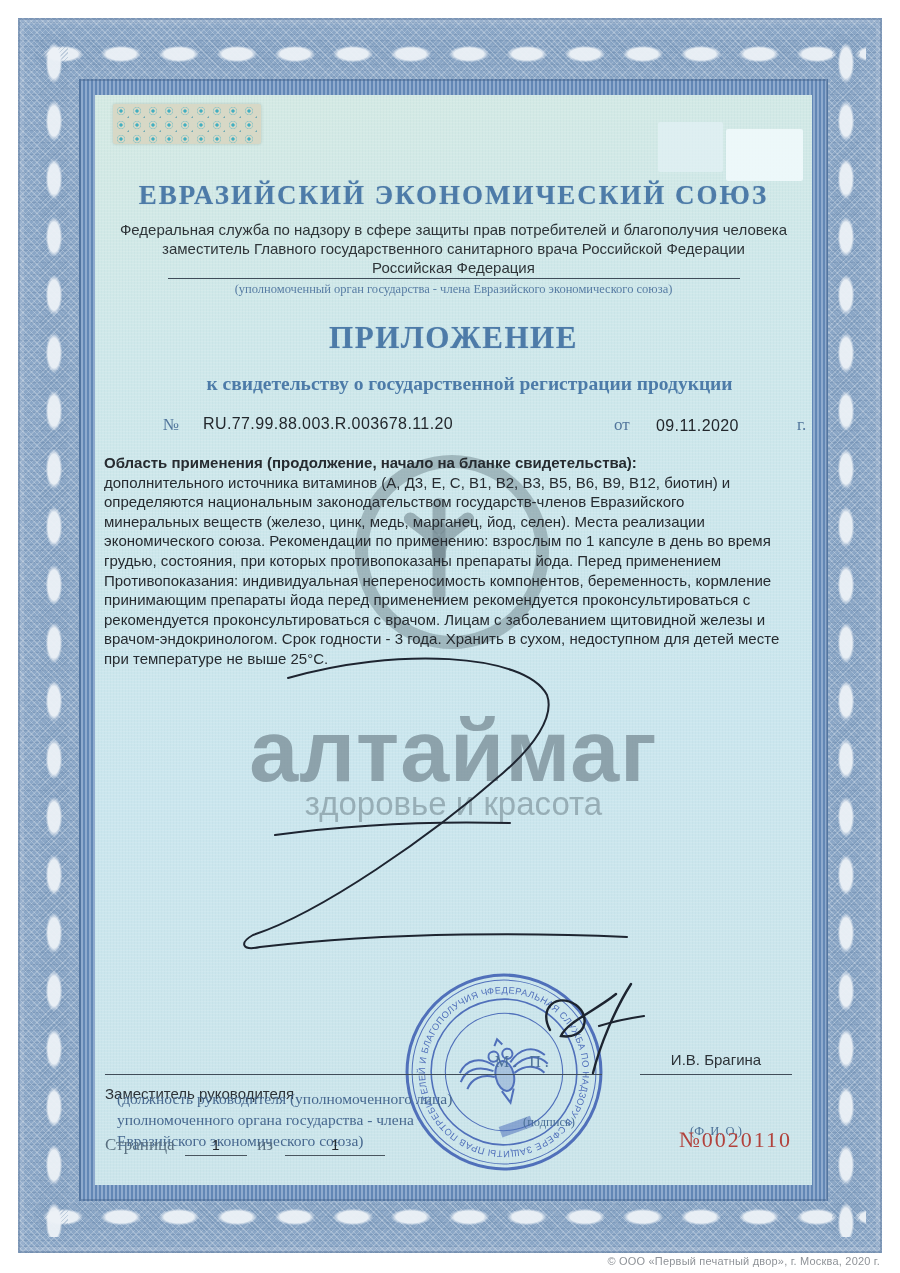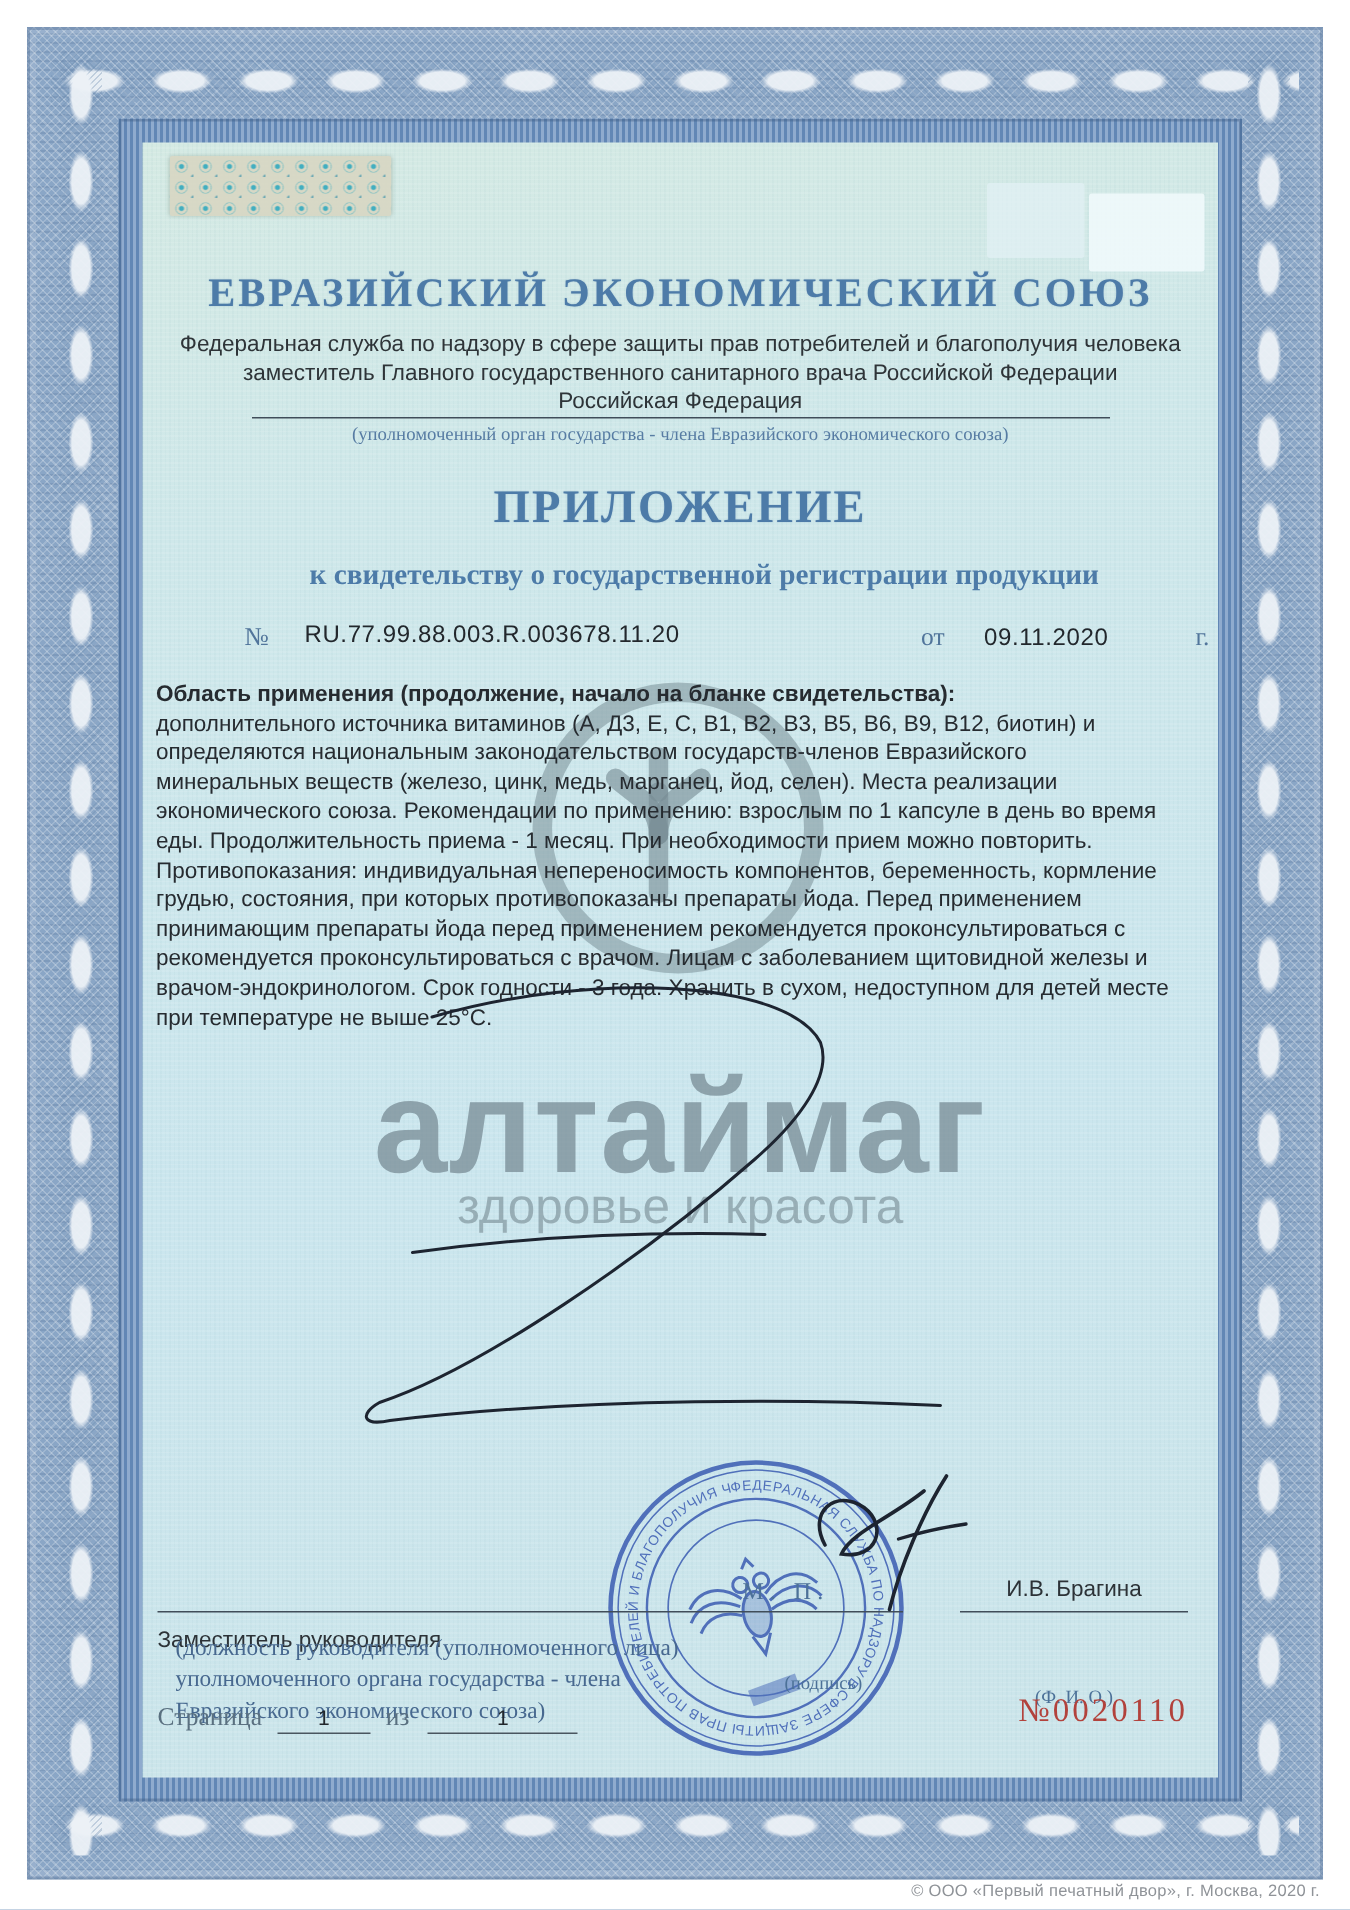--- a/index.html
+++ b/index.html
@@ -164,23 +164,22 @@
     <span class="val nr-date">09.11.2020</span>
     <span class="lbl nr-g">г.</span>
   </div>
 
   <div class="body-text">
     <div class="bline bhead">Область применения (продолжение, начало на бланке свидетельства):</div>
     <div class="bline">дополнительного источника витаминов (А, Д3, Е, С, В1, В2, В3, В5, В6, В9, В12, биотин) и</div>
     <div class="bline">определяются национальным законодательством государств-членов Евразийского</div>
     <div class="bline">минеральных веществ (железо, цинк, медь, марганец, йод, селен). Места реализации</div>
     <div class="bline">экономического союза. Рекомендации по применению: взрослым по 1 капсуле в день во время</div>
-    <div class="bline">еды. Продолжительность приема - 1 месяц. При необходимости прием можно повторить.</div>
+    <div class="bline">грудью, состояния, при которых противопоказаны препараты йода. Перед применением</div>
     <div class="bline">Противопоказания: индивидуальная непереносимость компонентов, беременность, кормление</div>
-    <div class="bline">грудью, состояния, при которых противопоказаны препараты йода. Перед применением</div>
     <div class="bline">принимающим препараты йода перед применением рекомендуется проконсультироваться с</div>
     <div class="bline">рекомендуется проконсультироваться с врачом. Лицам с заболеванием щитовидной железы и</div>
     <div class="bline">врачом-эндокринологом. Срок годности - 3 года. Хранить в сухом, недоступном для детей месте</div>
     <div class="bline">при температуре не выше 25°С.</div>
   </div>
 
   <div class="logo-circle">
     <svg width="130" height="130" viewBox="0 0 100 100">
       <g stroke="rgba(120,140,148,.62)" stroke-width="10" fill="none" stroke-linecap="round">
         <path d="M50 92 L50 40"></path>

